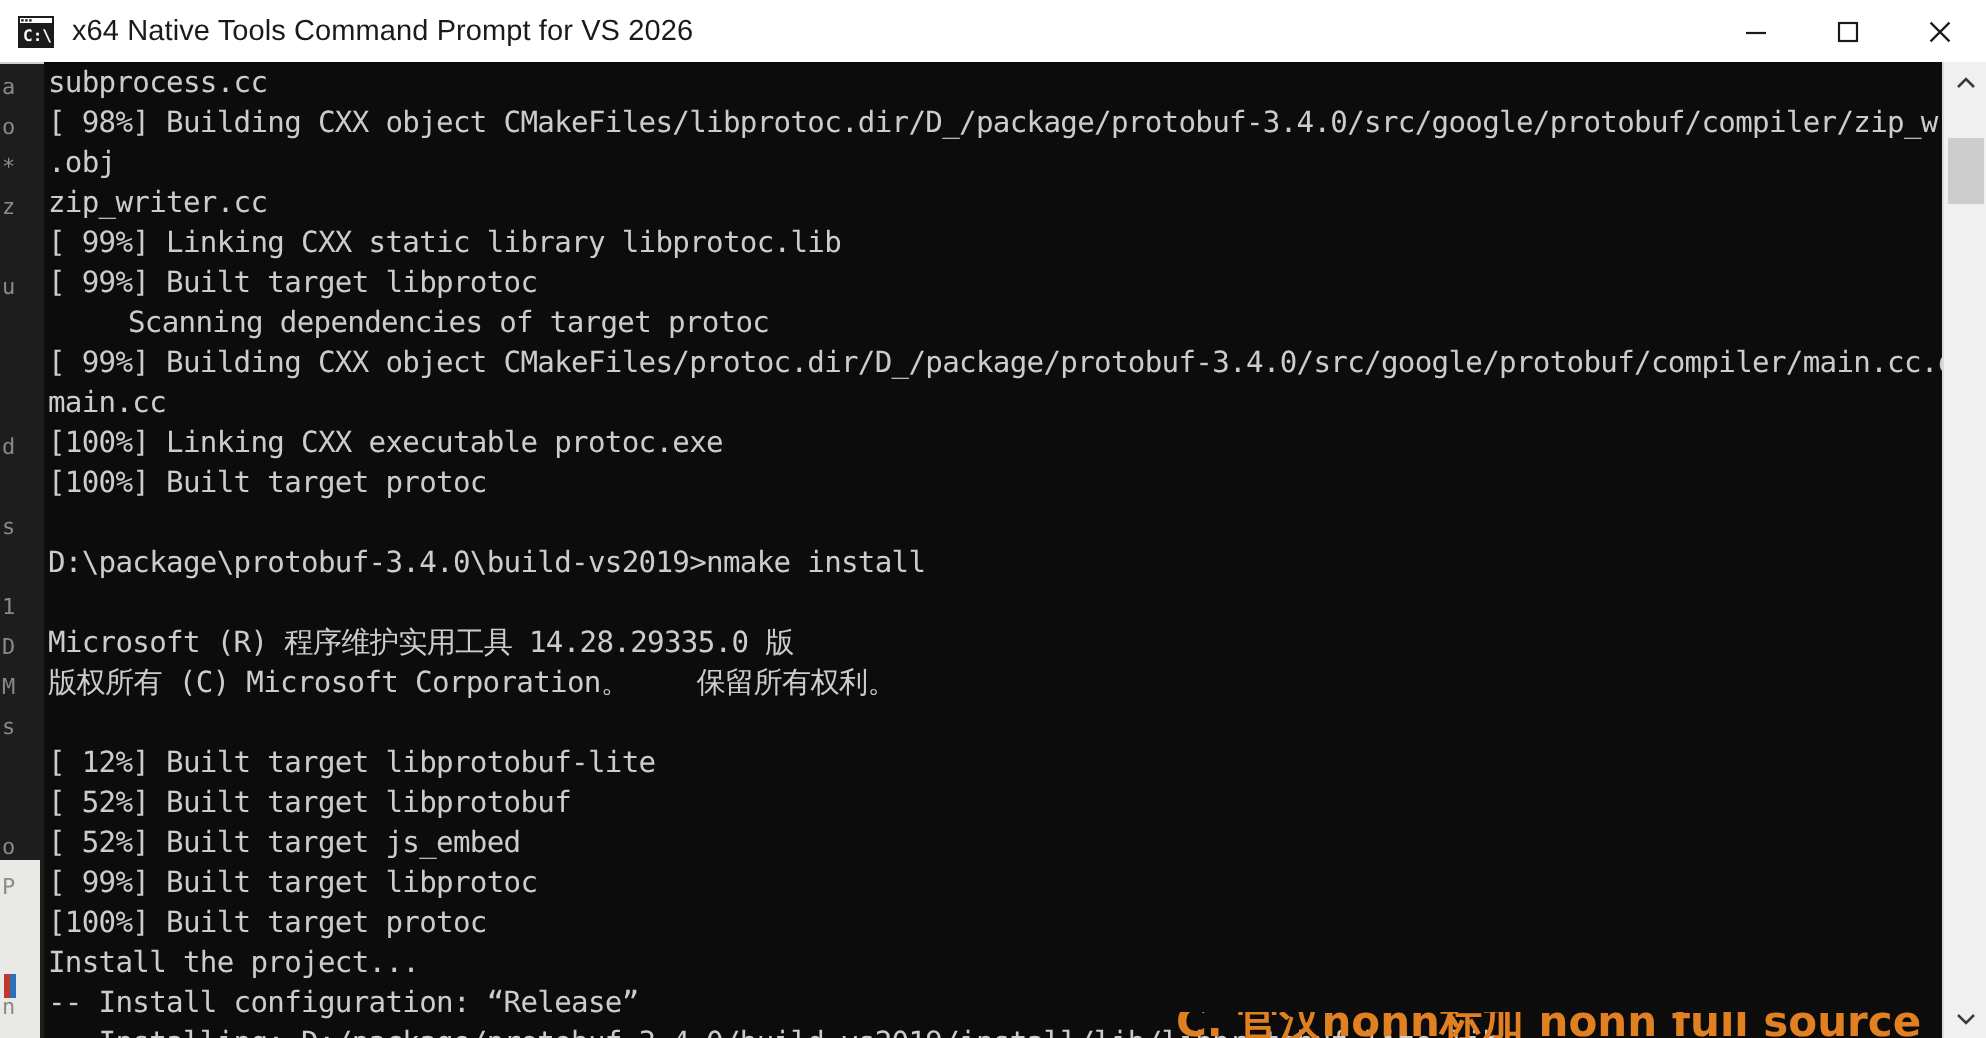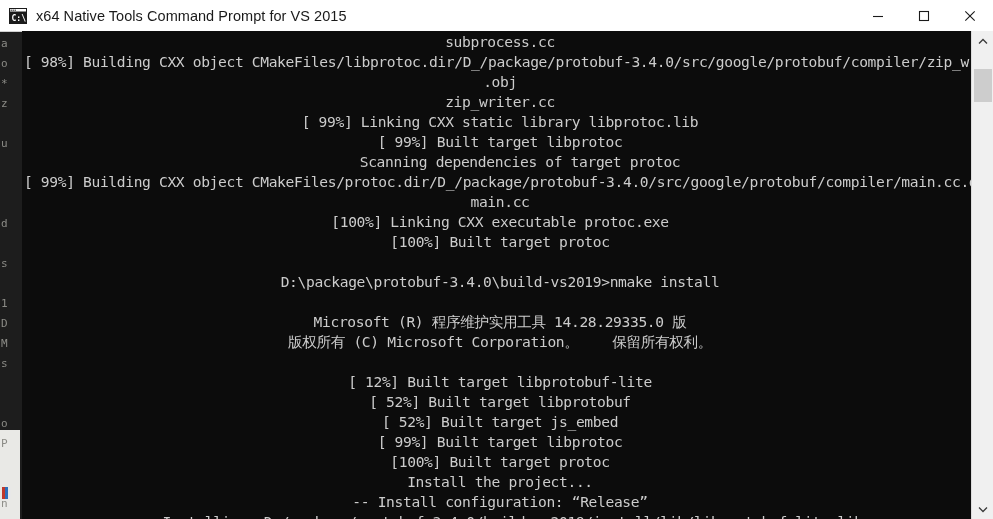--- a/index.html
+++ b/index.html
@@ -94,21 +94,20 @@
   .winbtn svg { display: block; }
 
   
   #terminal {
     position: absolute;
     left: 22px; top: 31px;
     width: 949px;
     height: 488px;
     background: #0c0c0c;
     overflow: hidden;
-    text-align: center;
   }
   #term-lines {
     position: absolute;
     left: 2px; top: 1px;
     width: 952px;
     white-space: pre;
     font-family: "DejaVu Sans Mono", monospace;
     font-size: 14.6px;
     line-height: 20px;
     letter-spacing: -0.35px;
@@ -217,21 +216,21 @@
       <div class="app-icon">
         <svg width="18" height="16" viewBox="0 0 18 16">
           <rect x="0" y="0" width="18" height="16" fill="#1b1b1b"></rect>
           <rect x="1" y="1" width="16" height="2.5" fill="#ffffff"></rect>
           <rect x="1.6" y="1.6" width="1.2" height="1.2" fill="#1b1b1b"></rect>
           <rect x="3.6" y="1.6" width="1.2" height="1.2" fill="#1b1b1b"></rect>
           <rect x="5.6" y="1.6" width="1.2" height="1.2" fill="#1b1b1b"></rect>
           <text x="2.5" y="12.5" font-family="DejaVu Sans Mono, monospace" font-size="8" font-weight="bold" fill="#ffffff">C:\</text>
         </svg>
       </div>
-      <div class="title-text">x64 Native Tools Command Prompt for VS 2015</div>
+      <div class="title-text">x64 Native Tools Command Prompt for VS 2026</div>
       <div class="spacer"></div>
       <div class="winbtn">
         <svg width="12" height="12" viewBox="0 0 12 12">
           <line x1="1" y1="6.5" x2="11" y2="6.5" stroke="#1a1a1a" stroke-width="1.1"></line>
         </svg>
       </div>
       <div class="winbtn">
         <svg width="12" height="12" viewBox="0 0 12 12">
           <rect x="1.5" y="1.5" width="9" height="9" fill="none" stroke="#1a1a1a" stroke-width="1.1"></rect>
         </svg>
@@ -257,14 +256,17 @@
       <div class="sb-thumb"></div>
       <div class="sb-btn sb-down">
         <svg width="10" height="7" viewBox="0 0 10 7">
           <polyline points="1,1.5 5,5.5 9,1.5" fill="none" stroke="#3a3a3a" stroke-width="1.3"></polyline>
         </svg>
       </div>
     </div>
 
   </div>
 
+  <div id="watermark">
+    <div class="wm-text">C. 官汉nonn标加 nonn full source</div>
+  </div>
 
 </div>
 
 </body></html>

